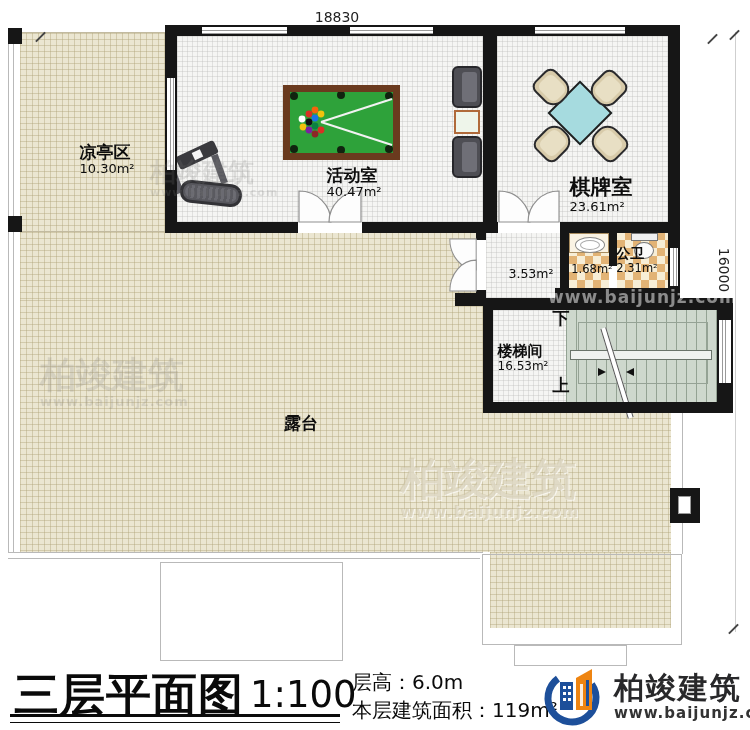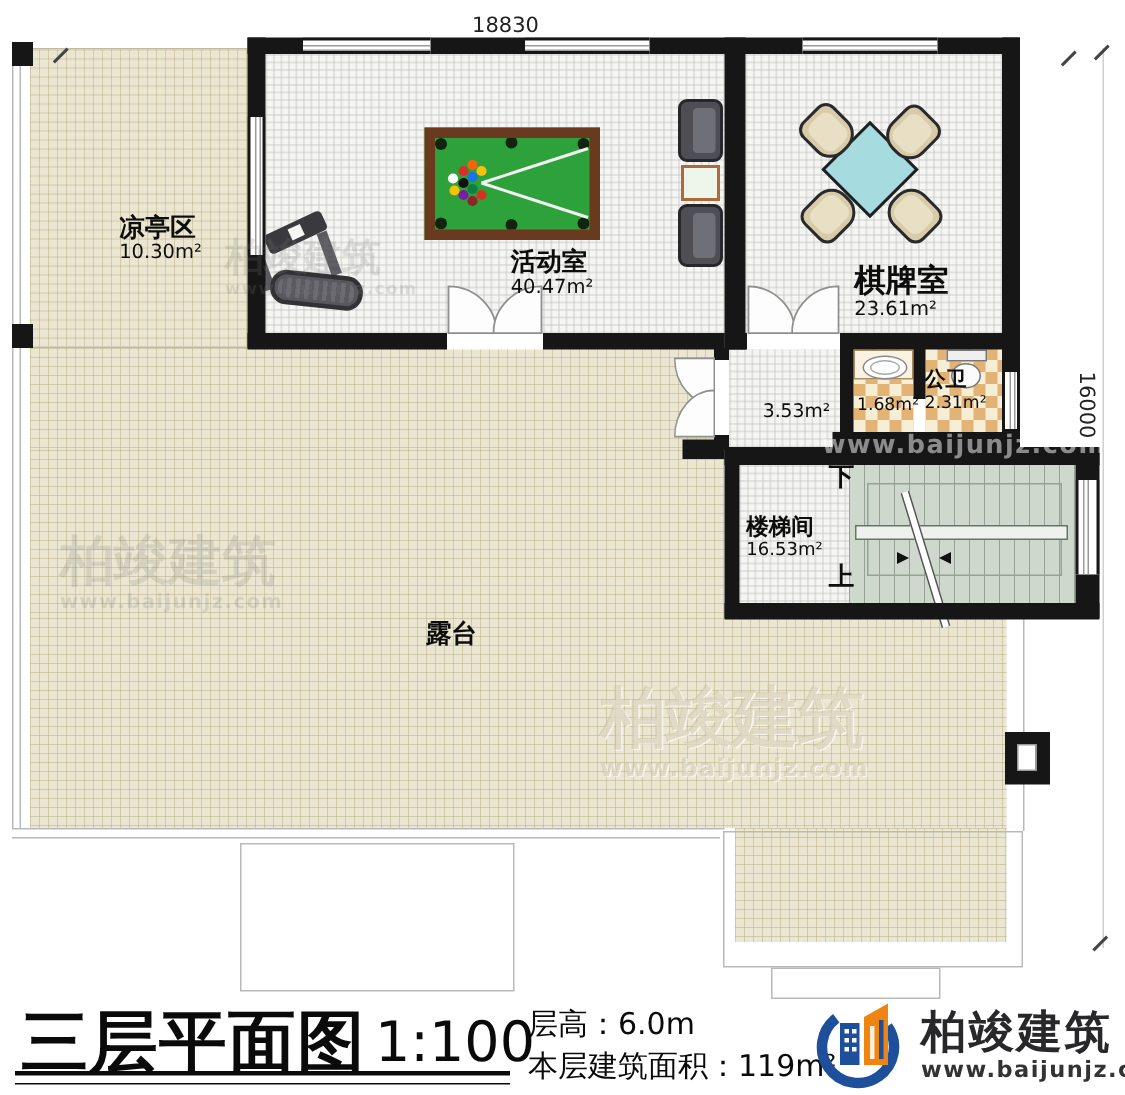--- a/index.html
+++ b/index.html
@@ -222,21 +222,21 @@
   <div class="oline" style="left:735px;top:32px;width:1px;height:600px;background:#cfcfcf"></div>
   <div class="tick" style="left:34px;top:36px"></div>
   <div class="tick" style="left:706px;top:38px"></div>
   <div class="tick" style="left:728px;top:34px"></div>
   <div class="tick" style="left:727px;top:628px"></div>
 
   <div class="rlabel" style="left:107px;top:143px">
     <div class="rname" style="font-size:17px">凉亭区</div>
     <div class="rarea" style="font-size:13px">10.30m²</div>
   </div>
-  <div class="rlabel" style="left:368px;top:166px">
+  <div class="rlabel" style="left:354px;top:166px">
     <div class="rname" style="font-size:17px">活动室</div>
     <div class="rarea" style="font-size:13px">40.47m²</div>
   </div>
   <div class="rlabel" style="left:601px;top:176px">
     <div class="rname" style="font-size:21px">棋牌室</div>
     <div class="rarea" style="font-size:13px">23.61m²</div>
   </div>
   <div class="rlabel" style="left:592px;top:263px">
     <div class="rarea" style="font-size:11.5px">1.68m²</div>
   </div>

